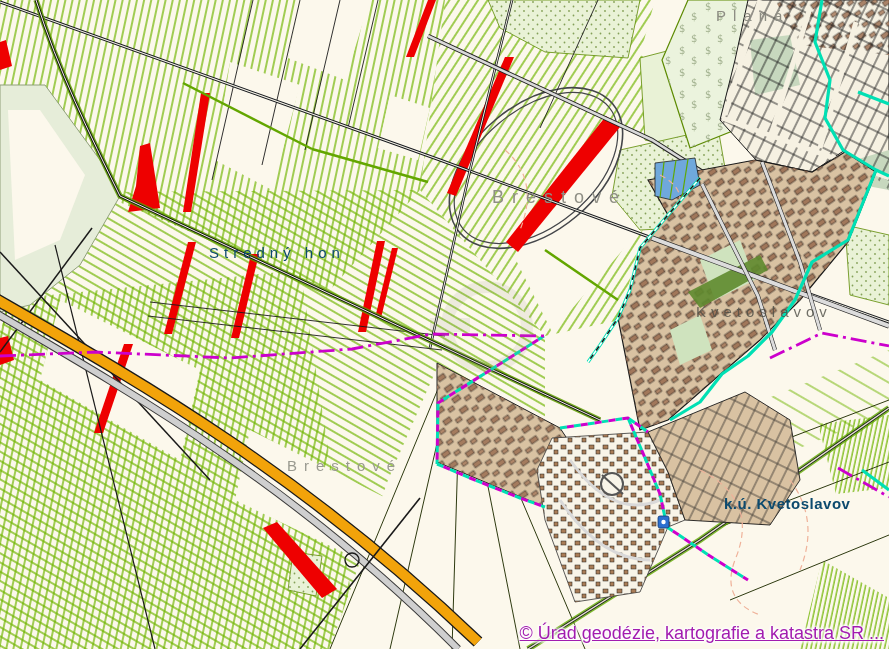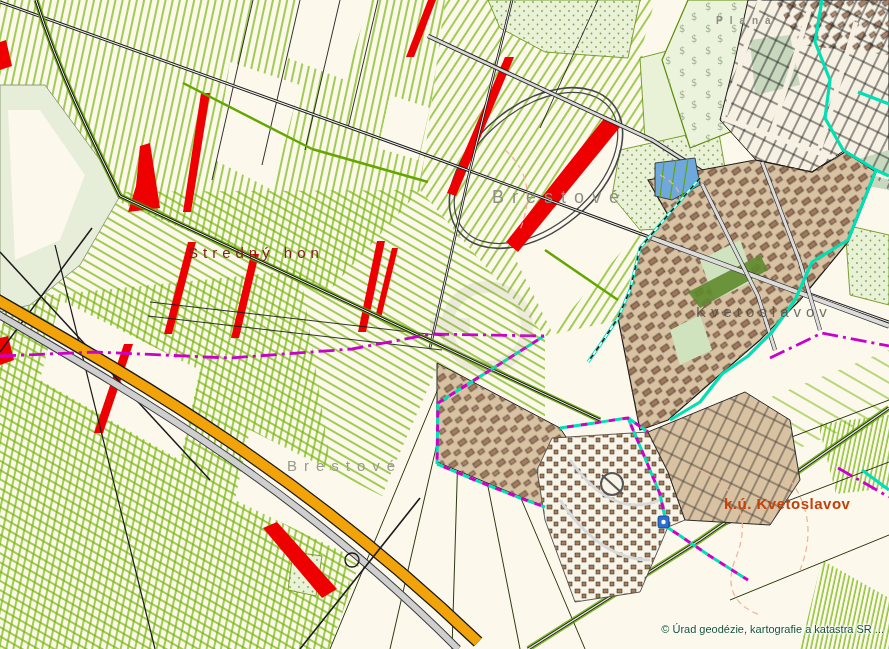--- a/index.html
+++ b/index.html
@@ -1,27 +1,27 @@
 <!DOCTYPE html>
 <html><head>
 <meta charset="utf-8">
 <style>
   html,body{margin:0;padding:0;background:#ffffff;}
   #viewport{position:relative;width:889px;height:649px;overflow:hidden;
     font-family:"Liberation Sans",sans-serif;background:#FCF8EC;}
   #viewport svg{position:absolute;left:0;top:0;}
   .maplabel{position:absolute;white-space:nowrap;pointer-events:none;}
-  .lbl-plana{left:716px;top:15px;font-size:10px;letter-spacing:7px;color:#8C8C82;font-weight:bold;}
+  .lbl-plana{left:716px;top:7px;font-size:15px;letter-spacing:7px;color:#8C8C82;}
   .lbl-zahumnie{left:492px;top:187px;font-size:18px;letter-spacing:8px;color:#8F8F85;}
-  .lbl-stredny{left:188px;top:244px;font-size:15px;letter-spacing:5px;color:#7f1d1d;text-align:right;}
+  .lbl-stredny{left:209px;top:244px;font-size:15px;letter-spacing:5px;color:#0c4a6e;text-align:right;}
   .lbl-brestove{left:287px;top:457px;font-size:15px;letter-spacing:7px;color:#9A9A90;}
   .lbl-village{left:696px;top:303px;font-size:15px;letter-spacing:5px;color:#4E4E46;opacity:.8;}
-  .lbl-ku{left:724px;top:495px;font-size:15px;font-weight:bold;letter-spacing:.5px;color:#c2410c;}
-  .lbl-copy{right:5px;top:623px;font-size:11px;color:#14532d;
-    text-shadow:0 0 3px #fff,0 0 3px #fff,0 0 4px #fff,1px 1px 2px #fff,-1px -1px 2px #fff;}
+  .lbl-ku{left:724px;top:495px;font-size:15px;font-weight:bold;letter-spacing:.5px;color:#0c4a6e;}
+  .lbl-copy{right:5px;top:623px;font-size:18px;color:#a21caf;
+    text-shadow:0 0 3px #fff,0 0 3px #fff,0 0 4px #fff,1px 1px 2px #fff,-1px -1px 2px #fff;text-decoration:underline;}
 </style>
 </head>
 <body>
 
 <div id="viewport">
 <svg width="889" height="649" viewBox="0 0 889 649">
   <defs>
     <pattern id="patSteep" width="7" height="7" patternUnits="userSpaceOnUse" patternTransform="rotate(12)">
       <line x1="1" y1="-1" x2="1" y2="8" stroke="#6FB400" stroke-width="1.3"></line>
     </pattern>

